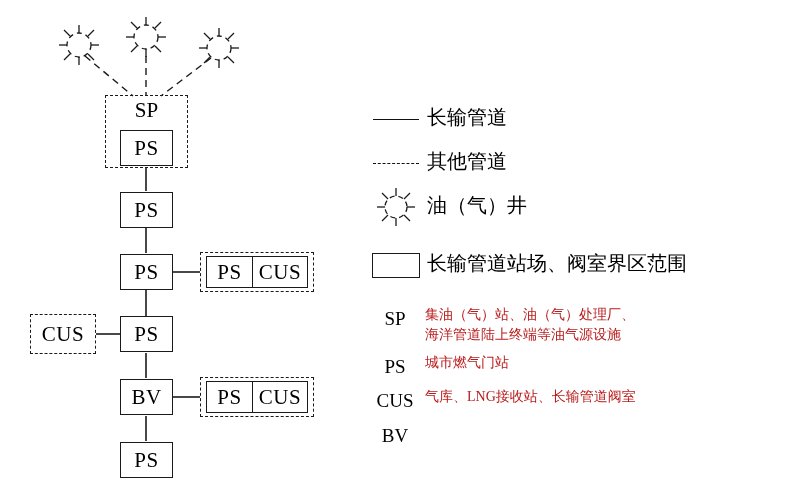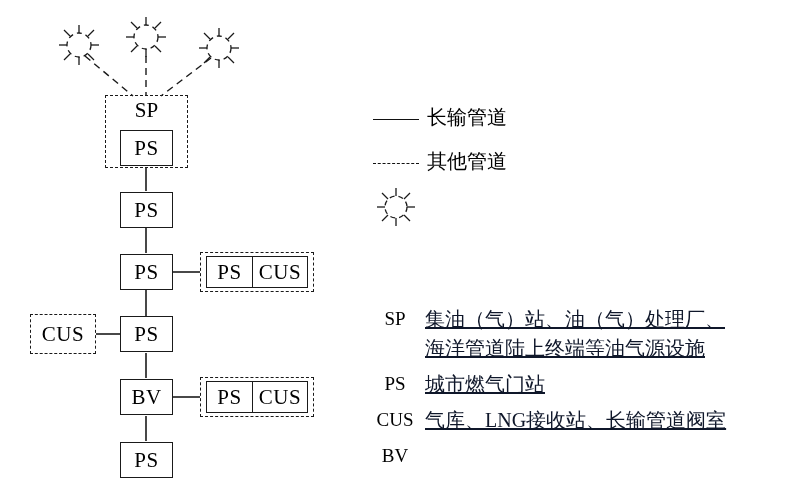--- a/index.html
+++ b/index.html
@@ -111,24 +111,23 @@
   }
   .abbr-key {
     flex: 0 0 60px;
     width: 60px;
     text-align: center;
     font-size: 19px;
     font-family: "Liberation Serif", "DejaVu Serif", serif;
     line-height: 1.45;
   }
   .abbr-val {
-    font-size: 20px;
+    font-size: 14px;
     line-height: 1.45;
-    color: #0f172a;
-    text-decoration: underline;
+    color: #b91c1c;
   }
 </style>
 </head>
 <body>
 
 <svg id="canvas" viewBox="0 0 786 504">
 
   <g stroke="#1a1a1a" stroke-width="1.4" fill="none" stroke-dasharray="7 5">
     <line x1="85" y1="56" x2="133" y2="96"></line>
     <line x1="146" y1="56" x2="146" y2="96"></line>
@@ -237,22 +236,29 @@
           <line x1="34" y1="14" x2="40" y2="8"></line>
           <line x1="37" y1="22" x2="45" y2="22"></line>
           <line x1="34" y1="30" x2="40" y2="36"></line>
           <line x1="26" y1="33" x2="26" y2="41"></line>
           <line x1="18" y1="30" x2="12" y2="36"></line>
           <line x1="15" y1="22" x2="7" y2="22"></line>
           <line x1="18" y1="14" x2="12" y2="8"></line>
         </g>
       </svg>
     </div>
-  </div>
-
+    <div class="legend-text">油（气）井</div>
+  </div>
+
+  <div class="legend-row">
+    <div class="legend-sym">
+      <div class="box-solid"></div>
+    </div>
+    <div class="legend-text">长输管道站场、阀室界区范围</div>
+  </div>
 
 </div>
 
 <div class="abbr-list">
 
   <div class="abbr-row">
     <div class="abbr-key">SP</div>
     <div class="abbr-val">
       <div>集油（气）站、油（气）处理厂、</div>
       <div>海洋管道陆上终端等油气源设施</div>

